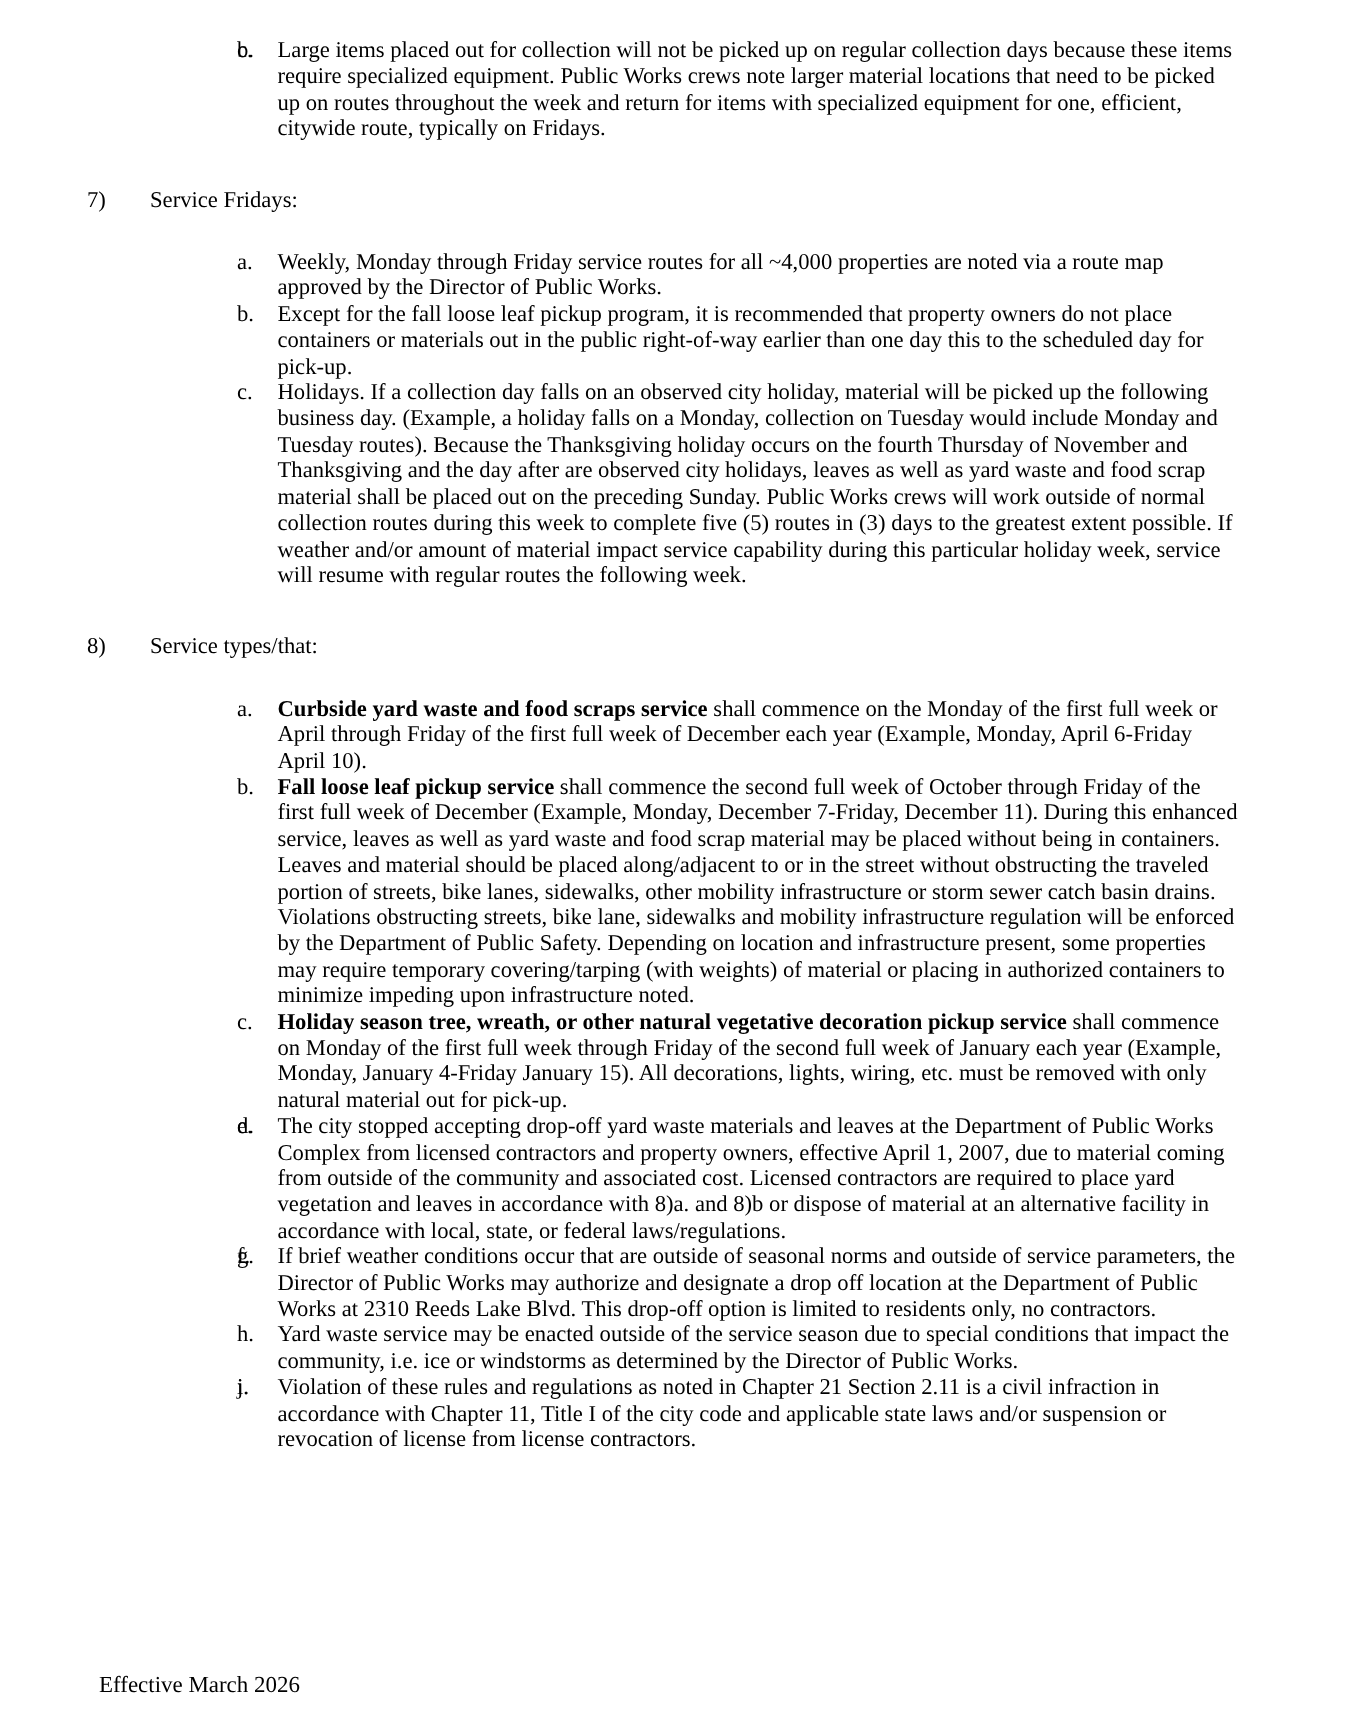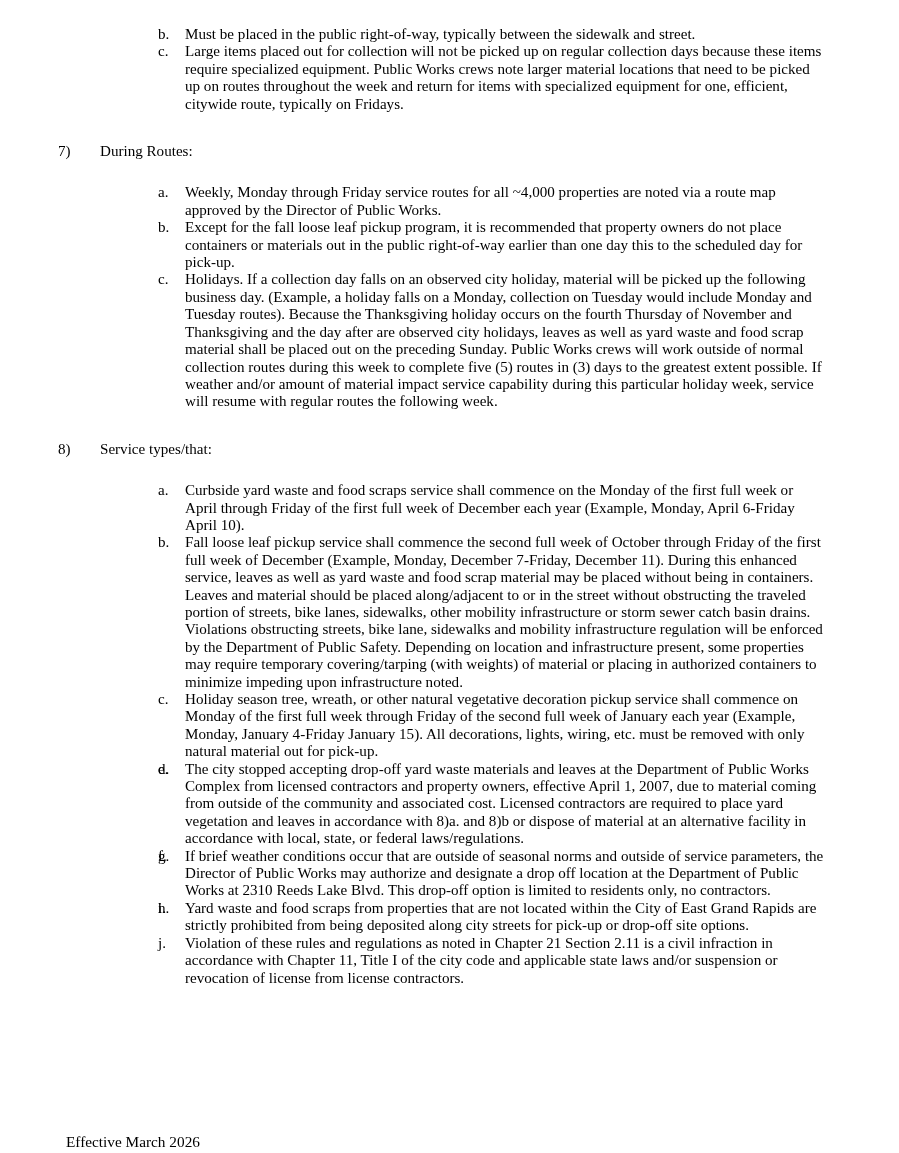--- a/index.html
+++ b/index.html
@@ -63,55 +63,54 @@
     top: 0;
     width: 22px;
     text-align: left;
     font-size: 15.1px;
     line-height: 17.4px;
   }
   .alpha-text {
     display: block;
   }
   .alpha-text b, .lead {
-    font-weight: normal;
+    font-weight: bold;
   }
   .gap-md { height: 24px; }
   .gap-lg { height: 30px; }
 
   .footer {
     position: absolute;
     left: 66px;
-    bottom: 2px;
+    bottom: 20px;
     font-size: 15.3px;
     line-height: 18px;
   }
 </style>
 </head>
 <body>
 
 <div class="page">
 
   <ul class="alpha-list">
     <li class="alpha-item">
       <span class="alpha-marker">b.</span>
-      <span class="alpha-text">Must be placed in the public right-of-way, typically between the sidewalk and street.</span>
     </li>
     <li class="alpha-item">
       <span class="alpha-marker">c.</span>
       <span class="alpha-text">Large items placed out for collection will not be picked up on regular collection days because these items require specialized equipment.  Public Works crews note larger material locations that need to be picked up on routes throughout the week and return for items with specialized equipment for one, efficient, citywide route, typically on Fridays.</span>
     </li>
   </ul>
 
   <div class="gap-lg"></div>
 
   <div class="num-item">
     <div class="num-heading">
       <span class="num-marker">7)</span>
-      <span>During Routes:</span>
+      <span>Service Fridays:</span>
     </div>
     <div class="gap-md"></div>
     <ul class="alpha-list">
       <li class="alpha-item">
         <span class="alpha-marker">a.</span>
         <span class="alpha-text">Weekly, Monday through Friday service routes for all ~4,000 properties are noted via a route map approved by the Director of Public Works.</span>
       </li>
       <li class="alpha-item">
         <span class="alpha-marker">b.</span>
         <span class="alpha-text">Except for the fall loose leaf pickup program, it is recommended that property owners do not place containers or materials out in the public right-of-way earlier than one day this to the scheduled day for pick-up.</span>
@@ -161,25 +160,25 @@
         <span class="alpha-marker">f.</span>
       </li>
 
       <li class="alpha-item">
         <span class="alpha-marker">g.</span>
         <span class="alpha-text">If brief weather conditions occur that are outside of seasonal norms and outside of service parameters, the Director of Public Works may authorize and designate a drop off location at the Department of Public Works at 2310 Reeds Lake Blvd.  This drop-off option is limited to residents only, no contractors.</span>
       </li>
 
       <li class="alpha-item">
         <span class="alpha-marker">h.</span>
+        <span class="alpha-text">Yard waste service may be enacted outside of the service season due to special conditions that impact the community, i.e.  ice or windstorms as determined by the Director of Public Works.</span>
       </li>
 
       <li class="alpha-item">
         <span class="alpha-marker">i.</span>
-        <span class="alpha-text">Yard waste and food scraps from properties that are not located within the City of East Grand Rapids are strictly prohibited from being deposited along city streets for pick-up or drop-off site options.</span>
       </li>
 
       <li class="alpha-item">
         <span class="alpha-marker">j.</span>
         <span class="alpha-text">Violation of these rules and regulations as noted in Chapter 21 Section 2.11 is a civil infraction in accordance with Chapter 11, Title I of the city code and applicable state laws and/or suspension or revocation of license from license contractors.</span>
       </li>
 
     </ul>
   </div>
 

